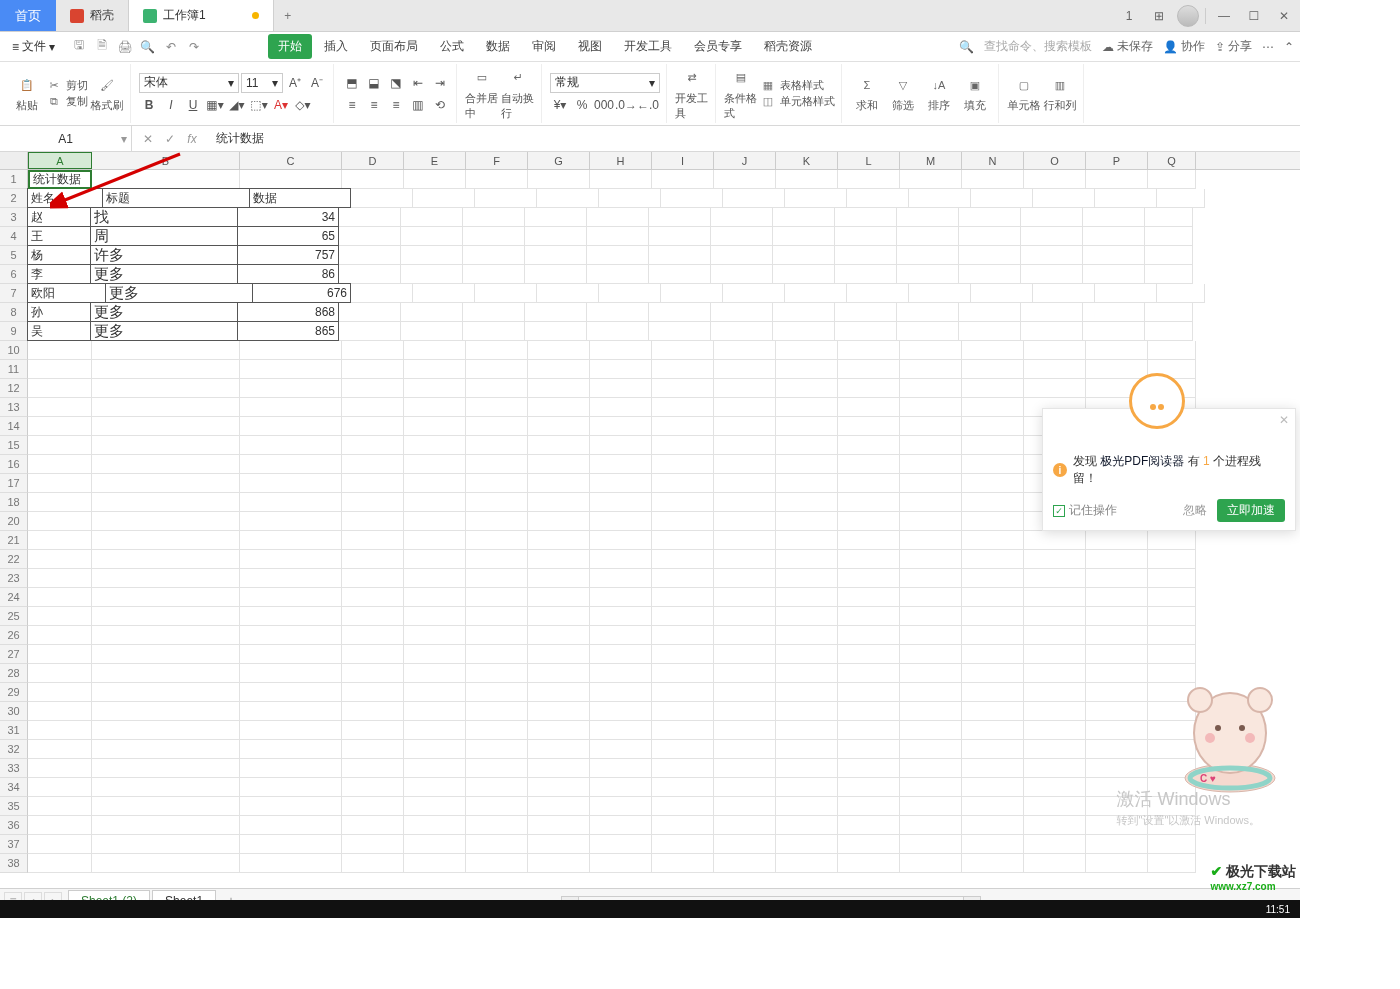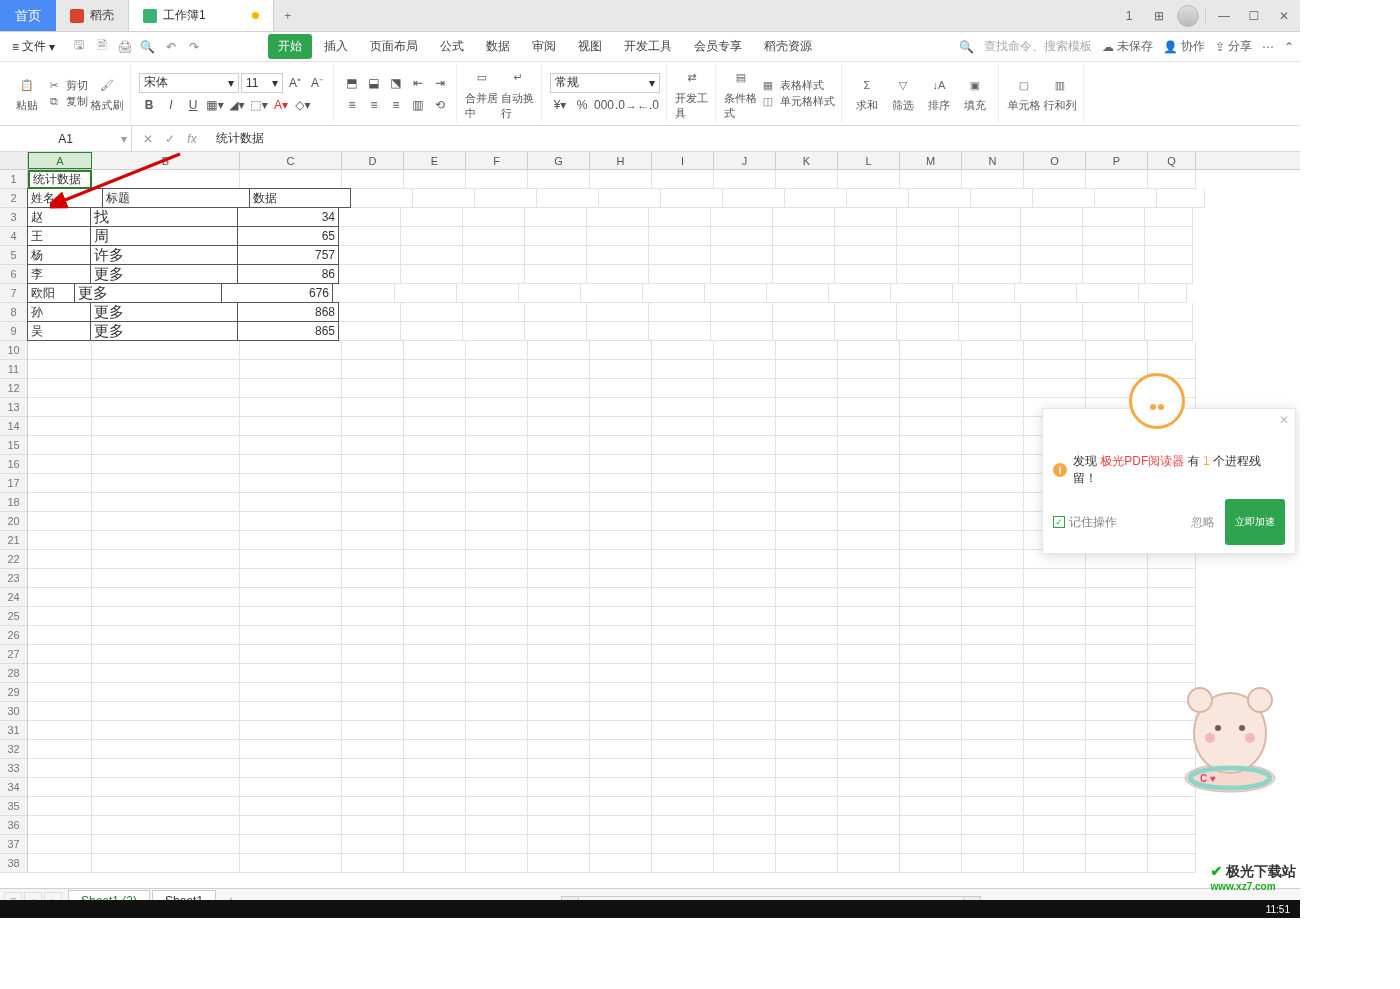--- a/index.html
+++ b/index.html
@@ -88,21 +88,21 @@
 .notif { position: absolute; right: 4px; top: 408px; width: 254px; background: #fff; box-shadow: 0 2px 12px rgba(0,0,0,.15); border: 1px solid #e5e5e5; padding: 8px 10px; font-size: 12px; }
 .notif-face { position: absolute; top: -36px; right: 110px; width: 56px; height: 56px; border: 3px solid #f7a845; border-radius: 50%; background: #fff; display:flex;align-items:center;justify-content:center;}
 .notif-face::before,.notif-face::after{content:"";width:6px;height:6px;background:#f7a845;border-radius:50%;position:absolute;top:28px;}
 .notif-face::before{left:18px;} .notif-face::after{right:18px;}
 .notif-close { position:absolute; top:4px; right:6px; color:#bbb; }
 .notif-row1 { display:flex; align-items:center; gap:6px; margin-top: 36px; }
 .info-ic { width:14px;height:14px;border-radius:50%;background:#f7a845;color:#fff;display:flex;align-items:center;justify-content:center;font-size:10px;font-weight:bold;}
 .notif-row2 { display:flex; align-items:center; justify-content:space-between; margin-top:12px; }
 .chk { display:flex;align-items:center;gap:4px;color:#888;}
 .chkbox { width:12px;height:12px;border:1px solid #2ea44f;display:flex;align-items:center;justify-content:center;color:#2ea44f;font-size:9px;}
-.btn-green { background:#2ea44f;color:#fff;padding:16px 10px;border-radius:3px;font-size:10px;}
+.btn-green { background:#2ea44f;color:#fff;padding:3px 10px;border-radius:3px;font-size:12px;}
 .btn-gray { color:#999; }
 
 
 .mascot { position:absolute; right:10px; bottom:90px; width:120px; height:120px; }
 
 
 .wmark { position:absolute; right:40px; bottom:60px; color:#c7c7c7; font-size:18px; text-align:left; line-height:1.4;}
 .wmark .sub { font-size:11px; }
 
 
@@ -470,23 +470,23 @@
         <div class="cell" style="width: 62px;"></div>
         <div class="cell" style="width: 62px;"></div>
         <div class="cell" style="width: 62px;"></div>
         <div class="cell" style="width: 62px;"></div>
         <div class="cell" style="width: 62px;"></div>
         <div class="cell" style="width: 62px;"></div>
         <div class="cell" style="width: 48px;"></div>
       </div>
       <div class="gridrow">
         <div class="rh">7</div>
-        <div class="cell bordered" style="width: 48px;">欧阳</div>
+        <div class="cell bordered" style="width: 79px;">欧阳</div>
         <div class="cell bordered serif" style="width: 148px;">更多</div>
-        <div class="cell bordered right" style="width: 112px;">676</div>
+        <div class="cell bordered right" style="width: 99px;">676</div>
         <div class="cell" style="width: 62px;"></div>
         <div class="cell" style="width: 62px;"></div>
         <div class="cell" style="width: 62px;"></div>
         <div class="cell" style="width: 62px;"></div>
         <div class="cell" style="width: 62px;"></div>
         <div class="cell" style="width: 62px;"></div>
         <div class="cell" style="width: 62px;"></div>
         <div class="cell" style="width: 62px;"></div>
         <div class="cell" style="width: 62px;"></div>
         <div class="cell" style="width: 62px;"></div>
@@ -1099,20 +1099,24 @@
 
   <svg class="arrow" width="160" height="70">
     <defs>
         <marker id="ah" markerWidth="10" markerHeight="10" refX="2" refY="3" orient="auto">
           <path d="M0,0 L0,6 L8,3 z" fill="#d40000"></path>
         </marker>
       </defs>
     <line x1="130" y1="2" x2="10" y2="50" stroke="#d40000" stroke-width="3" marker-end="url(#ah)"></line>
   </svg>
 
+  <div class="wmark">
+    <div>激活 Windows</div>
+    <div class="sub">转到"设置"以激活 Windows。</div>
+  </div>
 
   <svg class="mascot" viewBox="0 0 120 120">
     <ellipse cx="60" cy="100" rx="45" ry="14" fill="#f5d9cf" stroke="#d8b6aa"></ellipse>
     <ellipse cx="60" cy="55" rx="36" ry="40" fill="#f9e7de" stroke="#d8b6aa" stroke-width="2"></ellipse>
     <circle cx="30" cy="22" r="12" fill="#f9e7de" stroke="#d8b6aa" stroke-width="2"></circle>
     <circle cx="90" cy="22" r="12" fill="#f9e7de" stroke="#d8b6aa" stroke-width="2"></circle>
     <circle cx="48" cy="50" r="3" fill="#7a5a4f"></circle>
       <circle cx="72" cy="50" r="3" fill="#7a5a4f"></circle>
     <circle cx="40" cy="60" r="5" fill="#f3b9b9"></circle>
       <circle cx="80" cy="60" r="5" fill="#f3b9b9"></circle>
@@ -1152,21 +1156,21 @@
   </span>
 </div>
 
 <div class="notif">
   <div class="notif-face"></div>
   <div class="notif-close">✕</div>
   <div class="notif-row1">
     <span class="info-ic">i</span>
     <span>
       <span>发现</span>
-      <span style="color:#ef4444">极光PDF阅读器</span>
+      <span style="color:#0f172a">极光PDF阅读器</span>
       <span>有</span>
       <span style="color:#f7a845">1</span>
       <span>个进程残留！</span>
     </span>
   </div>
   <div class="notif-row2">
     <span class="chk">
         <span class="chkbox">✓</span>
         <span>记住操作</span>
       </span>

